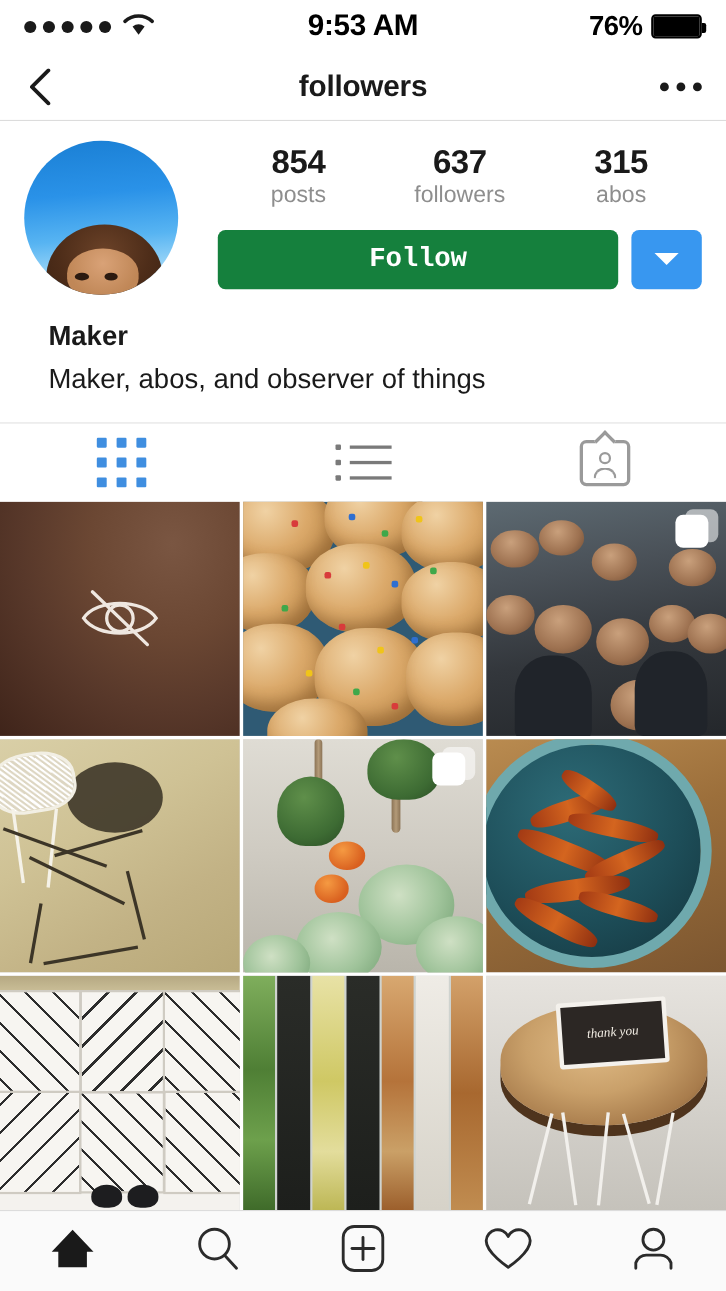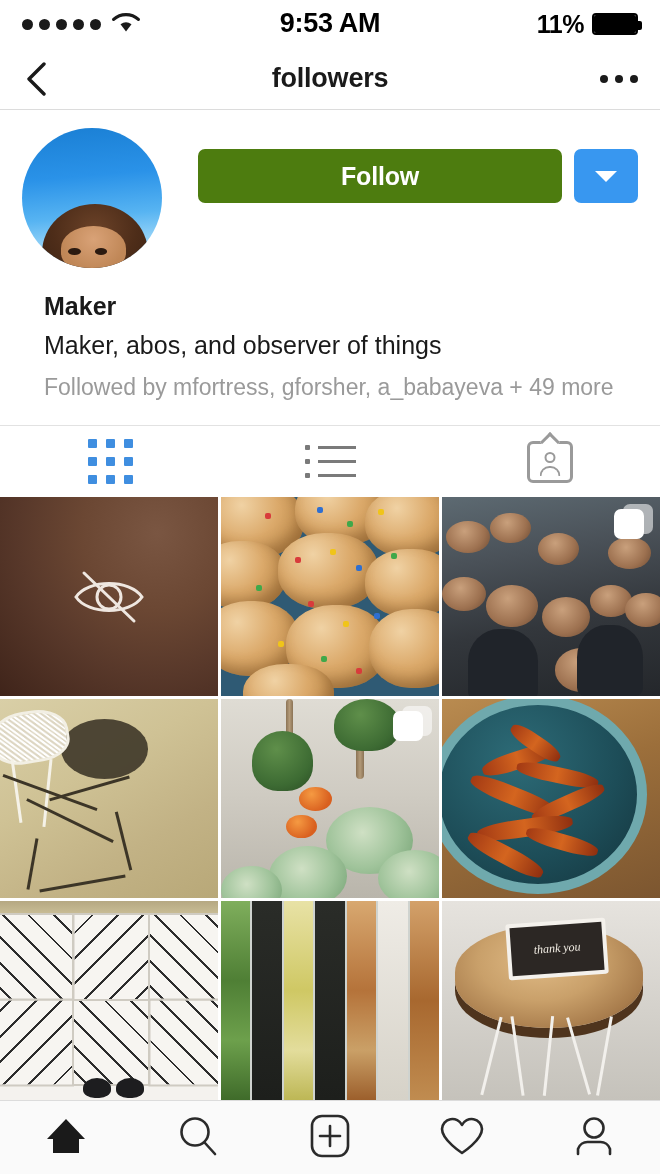--- a/index.html
+++ b/index.html
@@ -211,21 +211,21 @@
       </div>
       <span>
         <svg width="30" height="22" viewBox="0 0 30 22">
           <path d="M15 20.5 L9.5 13.2 A9.2 9.2 0 0 1 20.5 13.2 Z" fill="#1a1a1a"></path>
           <path d="M2.6 8.4 A18.4 18.4 0 0 1 27.4 8.4" stroke="#1a1a1a" stroke-width="3.2" fill="none" stroke-linecap="round"></path>
         </svg>
       </span>
     </div>
     <div class="sb-center">9:53 AM</div>
     <div class="sb-right">
-      <span class="batt-pct">11%</span>
+      <span class="batt-pct">76%</span>
       <span class="batt"></span>
     </div>
   </div>
 
   <div class="navbar">
     <span class="nav-back">
       <svg width="24" height="34" viewBox="0 0 24 34">
         <path d="M19 2 L4 17 L19 32" stroke="#1a1a1a" stroke-width="3.4" fill="none" stroke-linecap="round" stroke-linejoin="round"></path>
       </svg>
     </span>
@@ -239,33 +239,46 @@
 
   <div class="profile">
     <div class="prow">
       <div class="avatar">
         <div class="face"></div>
         <div class="skin"></div>
         <div class="eye-l"></div>
         <div class="eye-r"></div>
       </div>
       <div class="stats-col">
+        <div class="stats">
+          <div class="stat">
+            <div class="num">854</div>
+            <div class="lbl">posts</div>
+          </div>
+          <div class="stat">
+            <div class="num">637</div>
+            <div class="lbl">followers</div>
+          </div>
+          <div class="stat">
+            <div class="num">315</div>
+            <div class="lbl">abos</div>
+          </div>
+        </div>
         <div class="btnrow">
-          <button class="follow-btn" id="followBtn" style="background: #4d7c0f;">Follow</button>
+          <button class="follow-btn" id="followBtn" style="background: #15803d; font-family: Liberation Mono, monospace;">Follow</button>
           <button class="drop-btn" id="dropBtn" style="background: rgb(56, 151, 240);">
             <span class="caret"></span>
           </button>
         </div>
       </div>
     </div>
 
     <div class="bio">
       <div class="name">Maker</div>
       <div class="desc">Maker, abos, and observer of things</div>
-      <div class="followed">Followed by mfortress, gforsher, a_babayeva + 49 more</div>
     </div>
   </div>
 
   <div class="tabs">
     <div class="tab">
       <span class="grid-ico">
         <i style="background: rgb(63, 142, 224);"></i>
           <i style="background: rgb(63, 142, 224);"></i>
           <i style="background: rgb(63, 142, 224);"></i>
           <i style="background: rgb(63, 142, 224);"></i>

